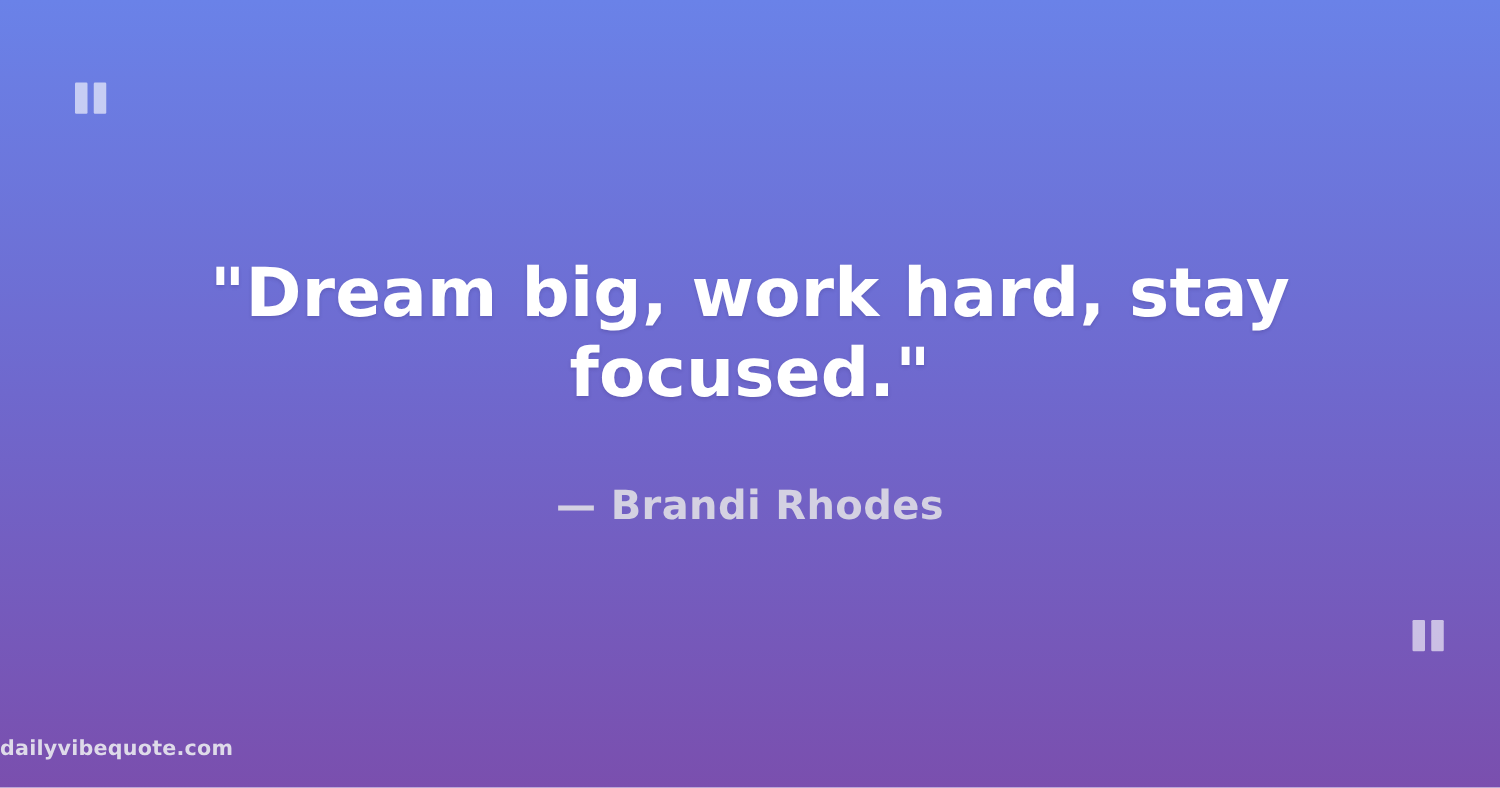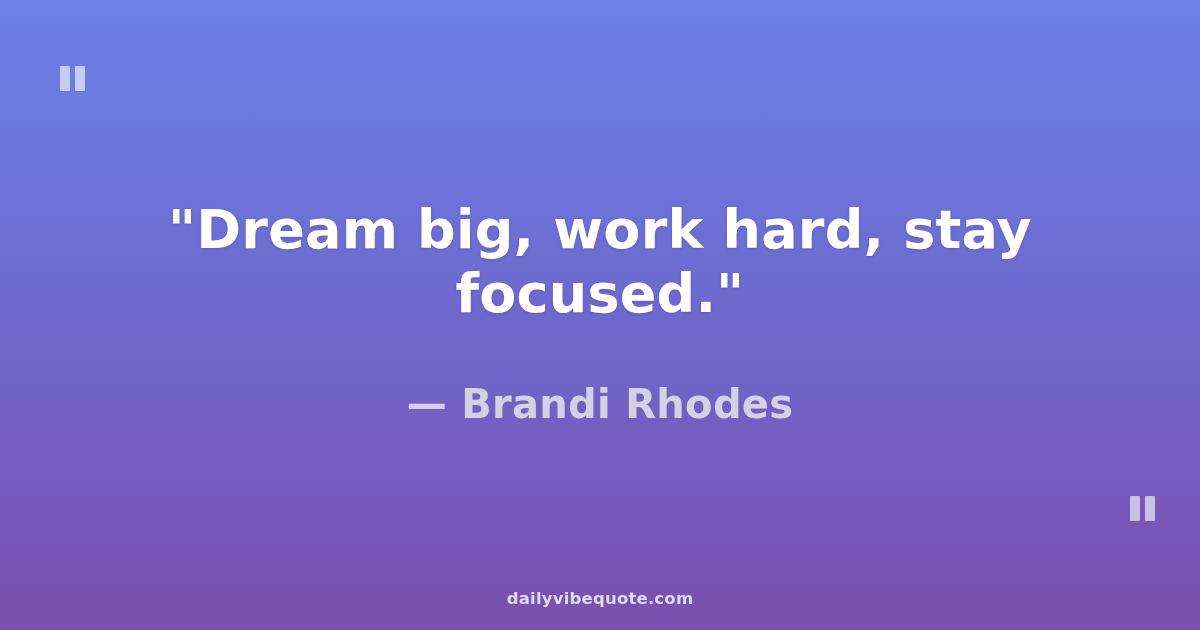--- a/index.html
+++ b/index.html
@@ -73,32 +73,32 @@
   }
 
   .quote-author {
     margin: 4px;
     margin-top: 54px;
     width: 100%;
     text-align: center;
     color: #d4d1e2;
     font-family: "DejaVu Sans", "Liberation Sans", sans-serif;
     font-weight: bold;
-    font-size: 40px;
+    font-size: 32px;
     line-height: 1.2;
     letter-spacing: 0.3px;
   }
 
   
   .footer {
     position: absolute;
     left: 0;
     right: 0;
     bottom: 22px;
-    text-align: center;
+    text-align: left;
   }
   .footer-site {
     color: #dedae9;
     font-family: "DejaVu Sans", "Liberation Sans", sans-serif;
     font-weight: bold;
     font-size: 16.5px;
     letter-spacing: 0.2px;
   }
 </style>
 </head>

